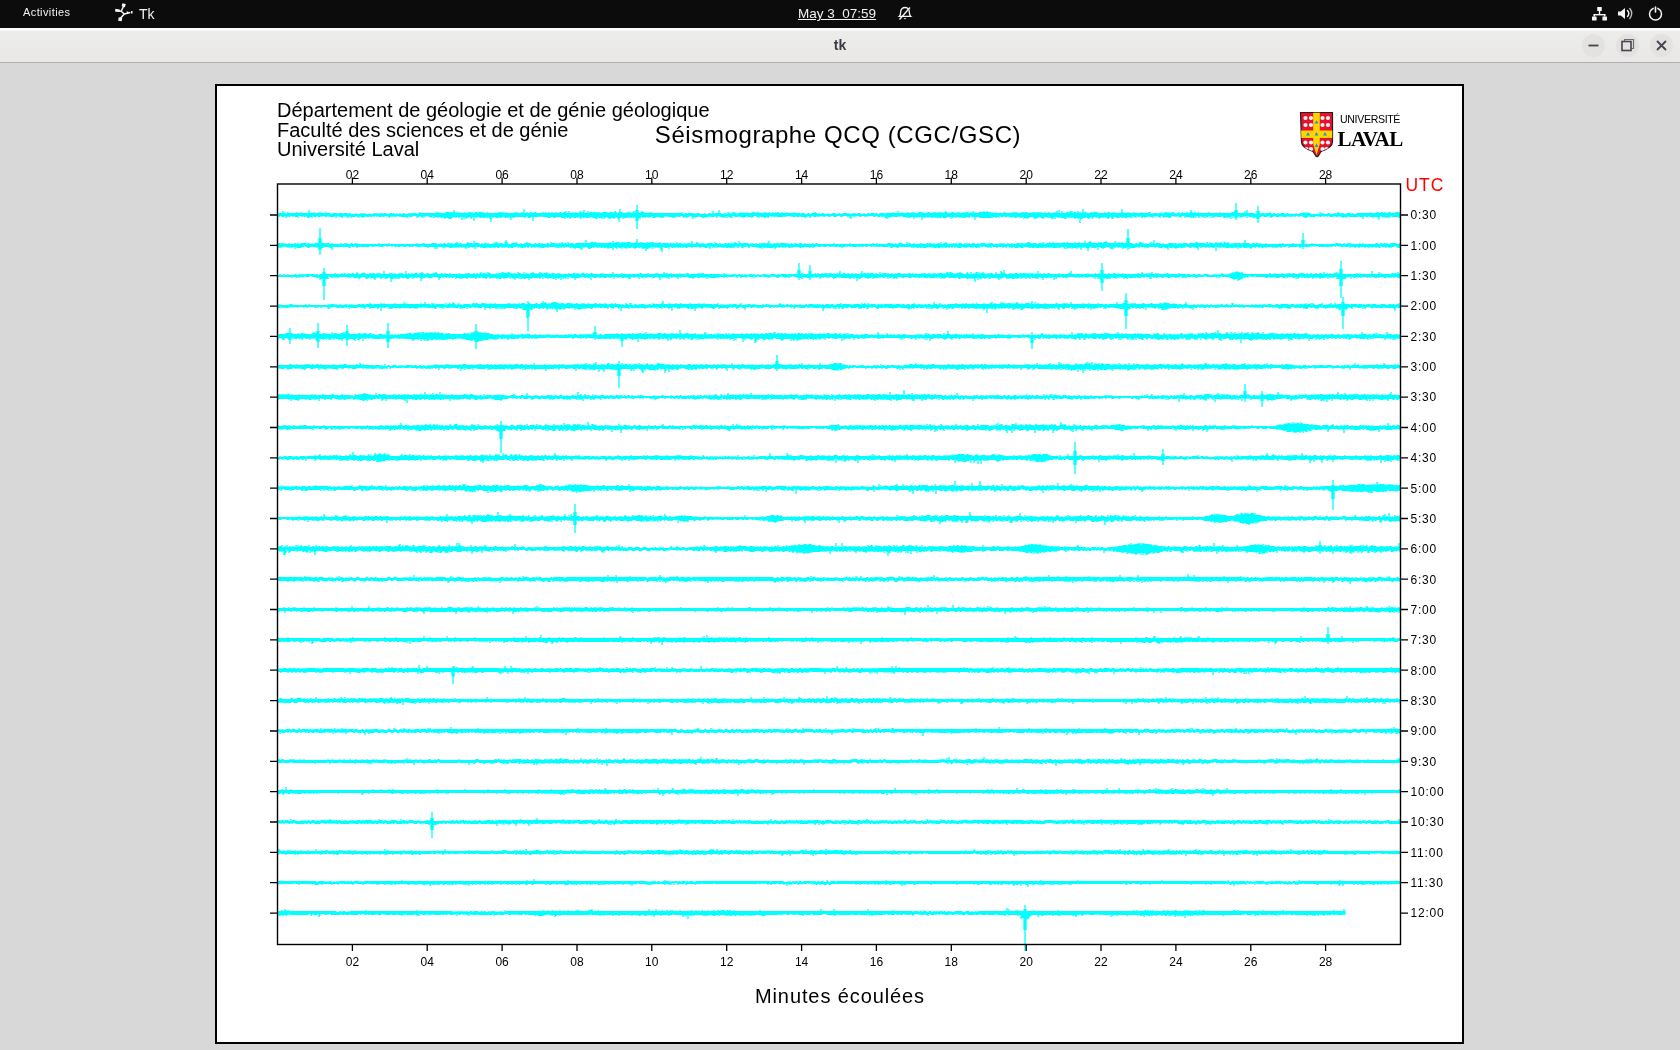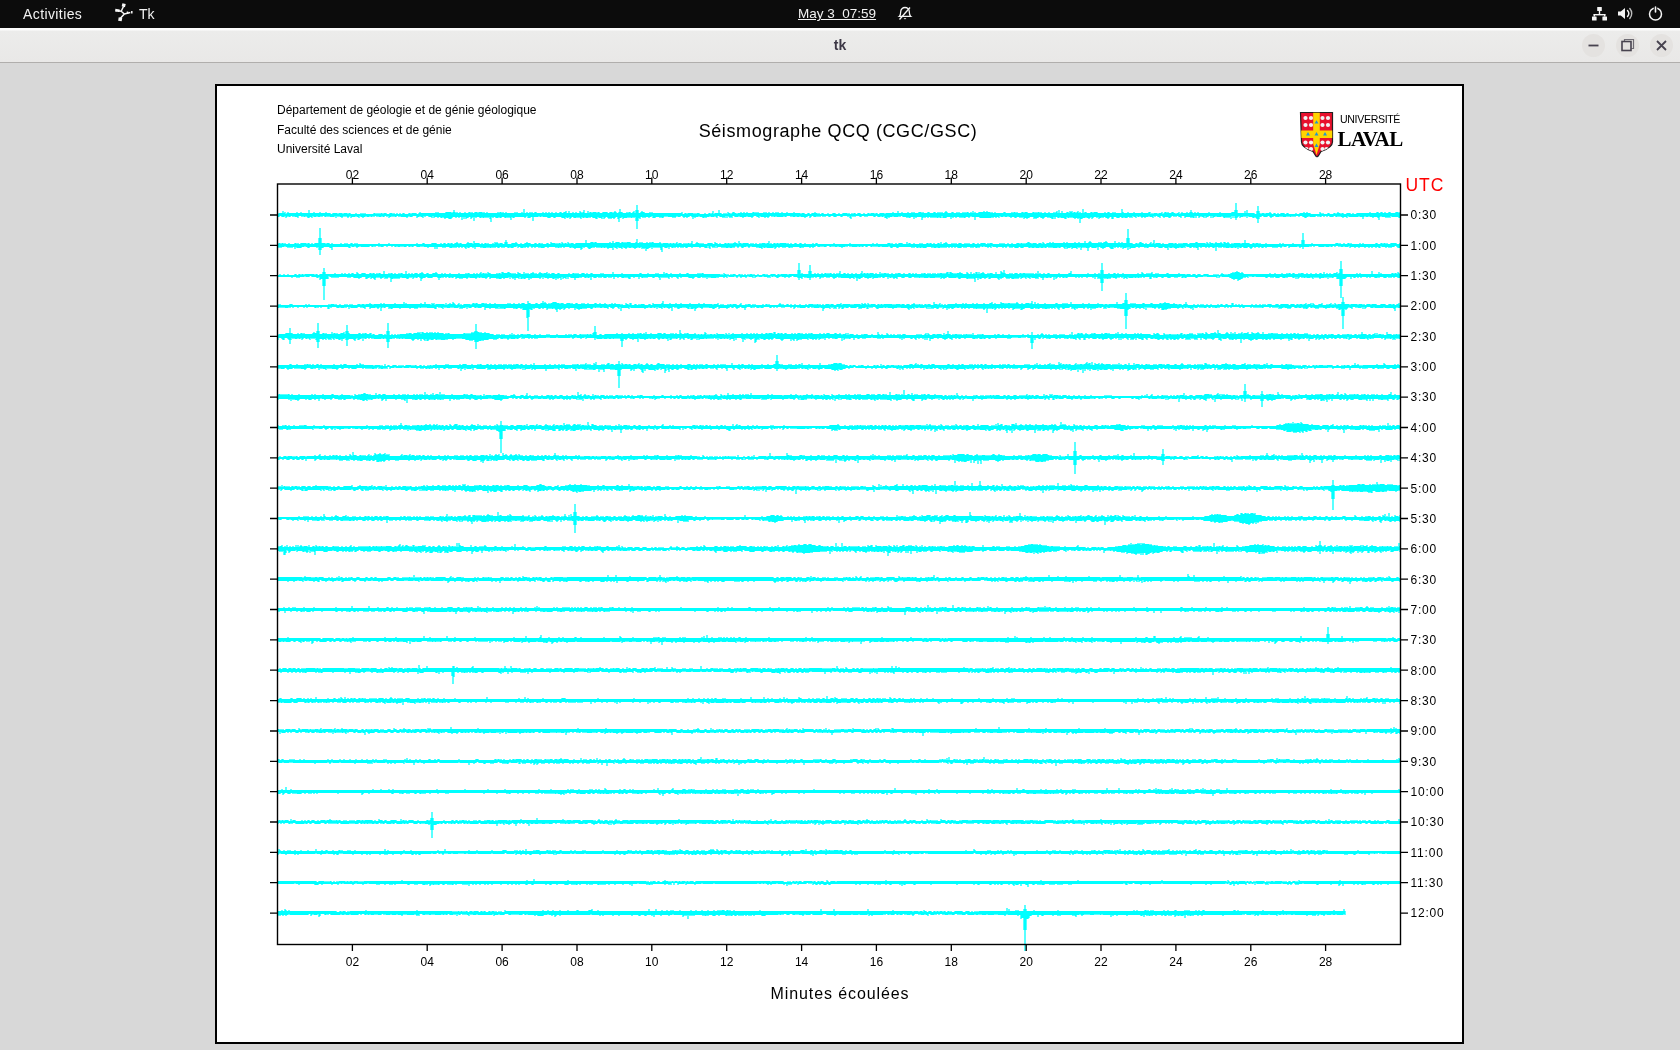--- a/index.html
+++ b/index.html
@@ -1,28 +1,28 @@
 <!DOCTYPE html>
 <html><head>
 <meta charset="utf-8">
 <style>
 * { margin:0; padding:0; box-sizing:border-box; }
 html,body { width:1680px; height:1050px; overflow:hidden; font-family:"Liberation Sans", sans-serif; }
 #topbar { position:absolute; left:0; top:0; width:1680px; height:28px; background:#0c0c0c; color:#f2f2f2; font-size:13.5px; }
-#topbar .act { position:absolute; left:23px; top:5.5px; font-size:14px; letter-spacing:0.4px; }
+#topbar .act { position:absolute; left:23px; top:5.5px; font-size:11px; letter-spacing:0.4px; }
 #topbar .tk { position:absolute; left:139px; top:5.5px; font-size:14px; }
 #topbar .clock { position:absolute; left:798px; top:6px;text-decoration:underline; }
 #titlebar { position:absolute; left:0; top:28px; width:1680px; height:35px; background:linear-gradient(#fdfdfd 0px,#fdfdfd 2px,#ececeb 3px,#e9e8e7 34px); border-bottom:1px solid #b0aeac; }
 #titlebar .t { position:absolute; width:100%; text-align:center; top:9px; font-size:14px; font-weight:bold; color:#3d3846; }
 .wbtn { position:absolute; top:34px; width:23px; height:23px; border-radius:50%; background:#e4e2e0; }
 #content { position:absolute; left:0; top:63px; width:1680px; height:987px; background:#d8d8d8; }
 #page { position:absolute; left:215px; top:84px; width:1249px; height:960px; background:#ffffff; border:2px solid #000; }
-#hdr { position:absolute; left:277px; top:101px; font-size:12px; color:#000; line-height:19.5px; }
-#ptitle { position:absolute; left:598px; top:121px; width:480px; text-align:center; font-size:18px; letter-spacing:0.6px; color:#000; }
-#mins { position:absolute; left:640px; top:985px; width:400px; text-align:center; font-size:16px; letter-spacing:0.9px; color:#000; }
+#hdr { position:absolute; left:277px; top:101px; font-size:20px; color:#000; line-height:19.5px; }
+#ptitle { position:absolute; left:598px; top:121px; width:480px; text-align:center; font-size:24px; letter-spacing:0.6px; color:#000; }
+#mins { position:absolute; left:640px; top:985px; width:400px; text-align:center; font-size:20px; letter-spacing:0.9px; color:#000; }
 svg { position:absolute; left:0; top:0; }
 svg text { font-family:"Liberation Sans", sans-serif; font-size:12px; fill:#000; }
 </style>
 </head>
 <body>
 <div id="content"></div>
 <div id="page"></div>
 <div id="hdr">Département de géologie et de génie géologique<br>Faculté des sciences et de génie<br>Université Laval</div>
 <div id="ptitle">Séismographe QCQ (CGC/GSC)</div>
 <div id="mins">Minutes écoulées</div>

